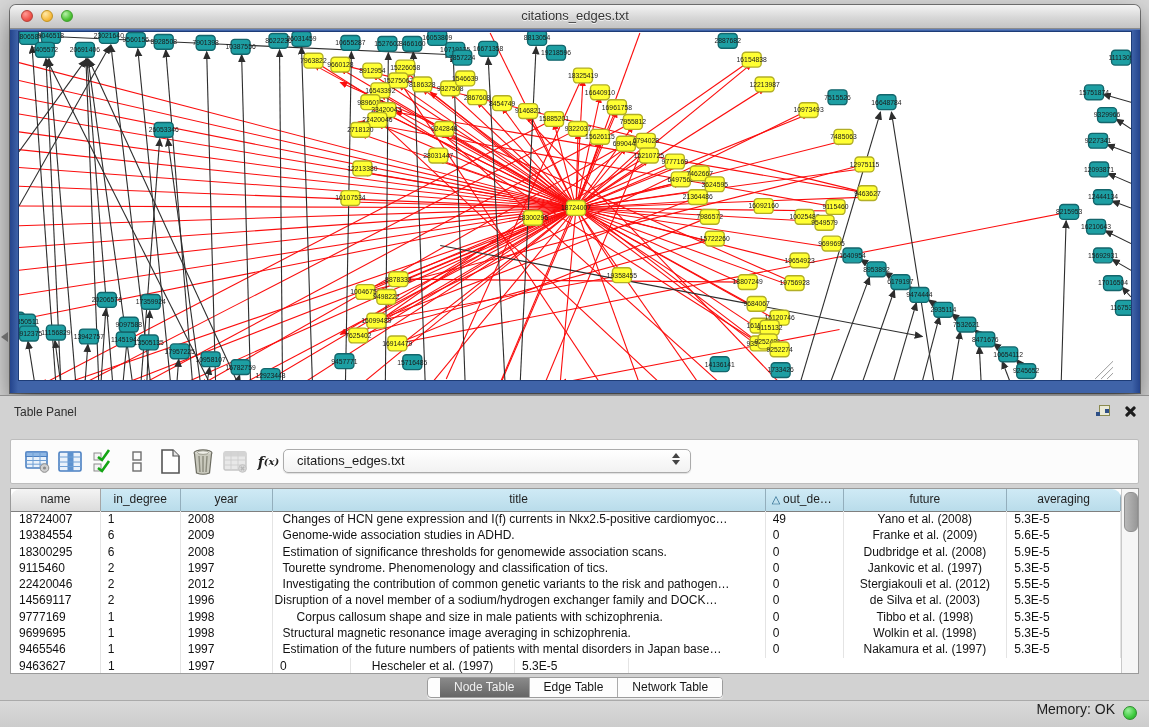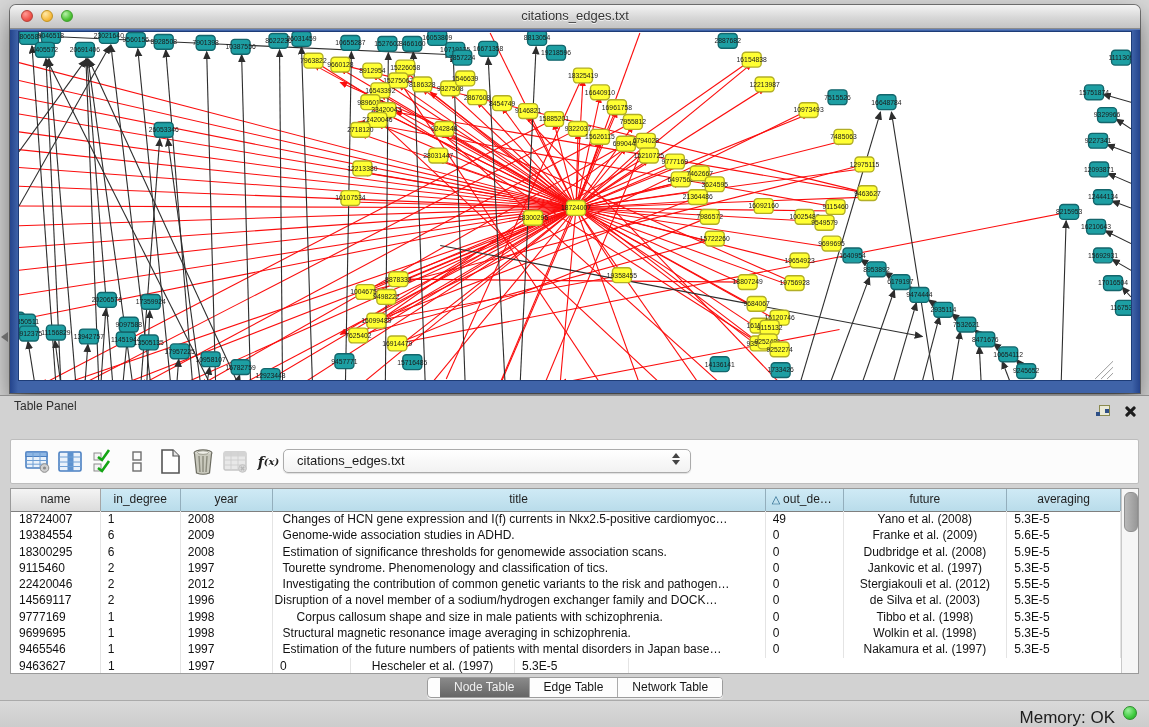--- a/index.html
+++ b/index.html
@@ -46,21 +46,21 @@
     position:absolute;left:1px;top:332px;width:0;height:0;
     border-top:5px solid transparent;border-bottom:5px solid transparent;
     border-right:7px solid #6a6a6a;
   }
   
   .table-panel{
     position:absolute;left:0;top:395px;width:1149px;height:332px;
     background:#d2d2d2;border-top:1px solid #8e8e8e;
   }
   .panel-titlebar{position:relative;height:38px;}
-  .panel-title{position:absolute;left:14px;top:3px;font-size:12px;color:#2e2e2e;}
+  .panel-title{position:absolute;left:14px;top:9px;font-size:12px;color:#2e2e2e;}
   .panel-btns{position:absolute;right:12px;top:8px;display:flex;gap:14px;align-items:center;}
   .float-ic{position:relative;width:14px;height:14px;}
   .float-ic .sq{position:absolute;left:3px;top:1px;width:9px;height:9px;border:1px solid #8a8a4f;background:#e9e9d8;}
   .float-ic .c1,.float-ic .c2{position:absolute;width:4px;height:4px;background:#2e4f86;}
   .float-ic .c1{left:0;top:8px;}
   .float-ic .c2{left:9px;top:5px;}
   .close-ic{position:relative;width:13px;height:13px;cursor:default;}
   .close-ic::before,.close-ic::after{
     content:"";position:absolute;left:5px;top:0;width:3px;height:13px;background:#1c1c1c;border-radius:1px;
   }
@@ -84,21 +84,21 @@
   }
   .dd-arrows{position:absolute;right:10px;top:3px;display:flex;flex-direction:column;gap:2px;}
   .dd-arrows i{width:0;height:0;border-left:4px solid transparent;border-right:4px solid transparent;display:block;}
   .dd-up{border-bottom:5px solid #444;}
   .dd-down{border-top:5px solid #444;}
   
   .grid{
     position:absolute;left:10px;top:92px;width:1129px;height:186px;
     background:#fff;border:1px solid #9a9a9a;box-sizing:border-box;
   }
-  .grid-inner{position:absolute;left:0;top:0;right:17px;bottom:0;overflow:hidden;}
+  .grid-inner{position:absolute;left:0;top:0;right:17px;bottom:0;overflow:hidden;border-radius:9px;}
   .hdr-row{display:flex;height:22px;border-bottom:1px solid #7f7f7f;}
   .hdr-cell{
     box-sizing:border-box;height:22px;line-height:21px;font-size:12px;color:#1f1f1f;
     text-align:center;background:linear-gradient(#cfeaf5,#b9dcea);
     border-right:1px solid #93aebc;overflow:hidden;white-space:nowrap;
   }
   .hdr-cell.gray{background:linear-gradient(#f4f4f4,#dcdcdc);border-right:1px solid #a5a5a5;}
   .hdr-cell.sorted{text-align:left;padding-left:6px;}
   .sort-tri{color:#1e5f86;font-size:11px;margin-right:3px;}
   .body-rows{position:absolute;left:0;top:22px;right:0;bottom:0;}
@@ -127,21 +127,21 @@
     height:19px;line-height:19px;font-size:12px;color:#161616;
     padding:0 14px;border-right:1px solid #ababab;background:#fdfdfd;
   }
   .tab:last-child{border-right:none;}
   .tab.active{background:linear-gradient(#8a8a8a,#666666);color:#f1f1f1;margin-left:12px;}
   
   .statusbar{
     position:absolute;left:0;bottom:0;width:100%;height:27px;
     background:linear-gradient(#d9d9d9,#cccccc);border-top:1px solid #aaa;
   }
-  .memory{position:absolute;right:34px;top:7px;font-size:17px;color:#1d1d1d;}
+  .memory{position:absolute;right:34px;top:0;font-size:14px;color:#1d1d1d;}
   .memdot{
     position:absolute;right:12px;top:5px;width:14px;height:14px;border-radius:50%;
     background:radial-gradient(circle at 35% 30%,#9cf09c,#3ecb3e 60%,#259a25);
     border:1px solid #2c8c2c;box-sizing:border-box;
   }
   
   .tb-ic svg{display:block;}
 </style>
 </head>
 <body>

